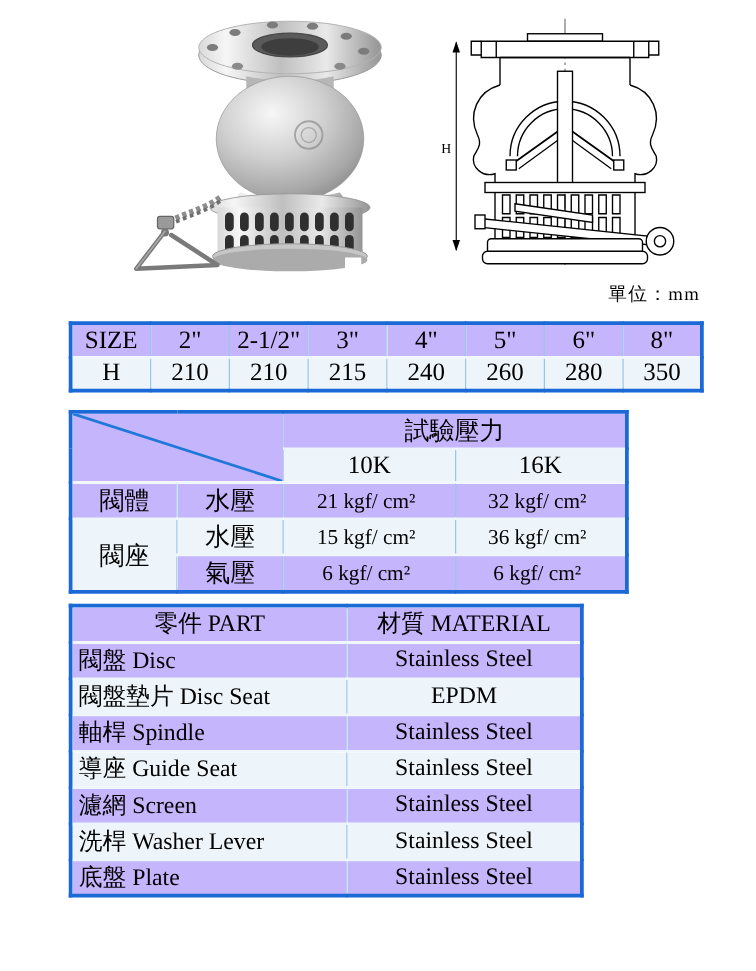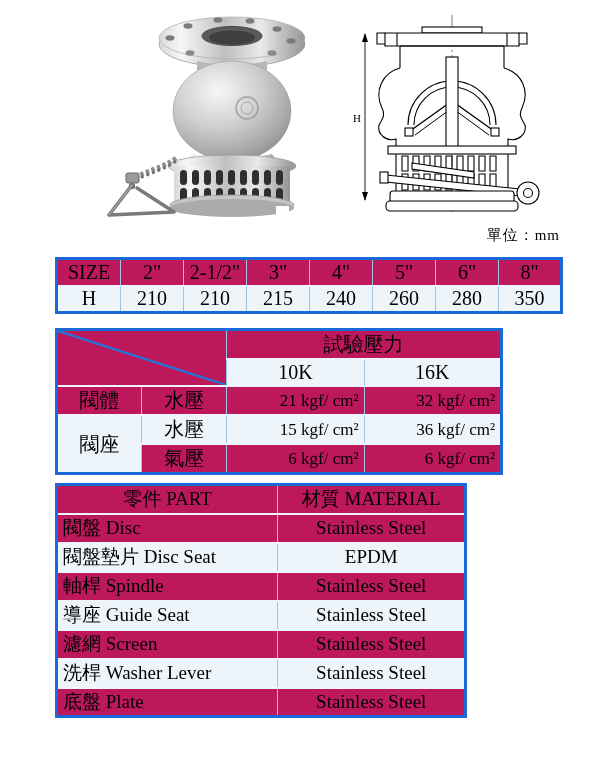--- a/index.html
+++ b/index.html
@@ -10,30 +10,30 @@
 
   
   #unit-label{top:226px;left:400px;width:160px;text-align:right;font-size:15px;letter-spacing:1px;}
 
   
   table.spec{border-collapse:collapse;table-layout:fixed;
              border:3px solid #1b69d6;box-shadow:inset 0 0 0 1px #cde3f6;}
   table.spec td{border-left:1px solid #9cc6e8;border-right:1px solid #9cc6e8;
                 border-top:2px solid #eef6fc;border-bottom:none;
                 text-align:center;vertical-align:middle;padding:0;overflow:hidden;white-space:nowrap;}
-  .bg-blue{background:#be185d;margin-top:41px;}
+  .bg-blue{background:#c4b5fd;margin-top:41px;}
   .bg-light{background:#edf5fb;}
 
   
   #size-table{top:257px;left:55px;width:505px;font-size:20px;}
   #size-table tr{height:27px;}
 
   
   #pressure-table{top:328px;left:55px;width:448px;font-size:20px;}
-  #pressure-table .val{font-size:17px;text-align:right;padding-right:5px;}
+  #pressure-table .val{font-size:17px;text-align:center;padding-right:5px;}
   #pressure-table .diag-cell{position:relative;padding:0;}
   #pressure-table .diag-cell svg{position:absolute;top:0;left:0;width:100%;height:100%;display:block;}
 
   
   #parts-table{top:483px;left:55px;width:412px;font-size:19px;}
   #parts-table tr{height:29px;}
   #parts-table td.part{text-align:left;padding-left:5px;}
 </style>
 </head>
 <body>

